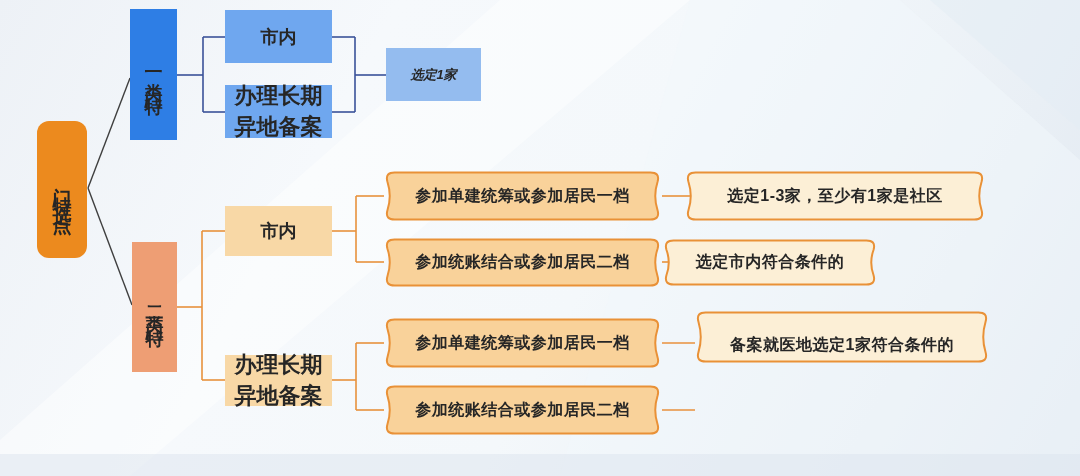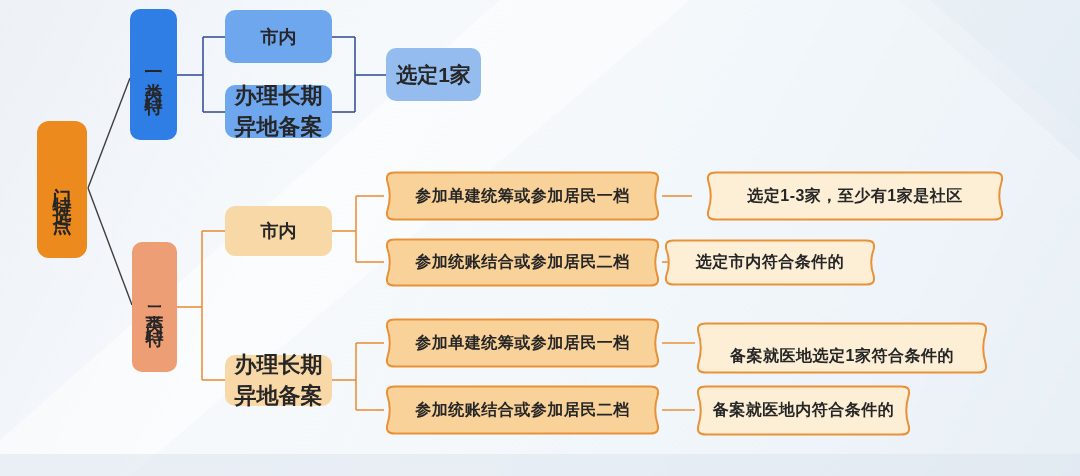--- a/index.html
+++ b/index.html
@@ -9,26 +9,26 @@
     overflow:hidden;
     font-family:"Liberation Sans","DejaVu Sans",sans-serif;
     background:linear-gradient(118deg,#edf1f6 0%,#f6f9fc 30%,#f4f8fb 55%,#e9eff5 82%,#dfe7f0 100%);
   }
   svg.bg-deco,svg.lines{position:absolute;left:0;top:0;}
   .node{
     position:absolute;box-sizing:border-box;
     display:flex;align-items:center;justify-content:center;
     color:#262626;font-weight:700;text-align:center;
   }
-  .rounded{border-radius:10px;}
+  .rounded{border-radius:0;}
   .root{background:#EC8A1E;border-radius:12px;font-size:19px;}
   .cat1{background:#2E7EE5;font-size:18px;}
   .cat2{background:#EE9E74;font-size:18px;}
   .blue-child{background:#6FA7EF;font-size:18px;}
-  .blue-result{background:#94BCEF;font-size:21px;}
+  .blue-result{background:#94BCEF;font-size:13px;font-style:italic;}
   .orange-child{background:#F8D8A6;font-size:18px;}
   .vert span{writing-mode:vertical-rl;text-orientation:upright;letter-spacing:7px;}
   .root.vert span{letter-spacing:9px;}
   .pre{white-space:pre-line;line-height:1.4;font-size:22px;}
   .plaque{font-size:16px;letter-spacing:0.5px;}
   .plaque svg{position:absolute;left:0;top:0;}
   .plaque span{position:relative;z-index:1;}
   .plaque-deep{--pf:#F9D29A;--ps:#E99137;}
   .plaque-light{--pf:#FCEFD6;--ps:#E99137;}
   .plaque path{fill:var(--pf);stroke:var(--ps);stroke-width:2;}
@@ -127,38 +127,32 @@
       </svg>
     <span>参加单建统筹或参加居民一档</span>
   </div>
   <div class="node plaque plaque-deep" style="left:383px;top:385px;width:279px;height:50px">
       <svg width="279" height="50">
         <path d="M 13 1.5 L 266 1.5 Q 277.5 0.8 274.5 11 Q 270 25 274.5 39 Q 277.5 49.2 266 48.5 L 13 48.5 Q 1.5 49.2 4.5 39 Q 9 25 4.5 11 Q 1.5 0.8 13 1.5 Z"></path>
       </svg>
     <span>参加统账结合或参加居民二档</span>
   </div>
 
-  <div class="node plaque plaque-light" style="left:704px;top:171px;width:302px;height:50px">
+  <div class="node plaque plaque-light" style="left:684px;top:171px;width:302px;height:50px">
       <svg width="302" height="50">
         <path d="M 13 1.5 L 289 1.5 Q 300.5 0.8 297.5 11 Q 293 25 297.5 39 Q 300.5 49.2 289 48.5 L 13 48.5 Q 1.5 49.2 4.5 39 Q 9 25 4.5 11 Q 1.5 0.8 13 1.5 Z"></path>
       </svg>
     <span>选定1-3家，至少有1家是社区</span>
   </div>
   <div class="node plaque plaque-light" style="left:662px;top:239px;width:216px;height:47px">
       <svg width="216" height="47">
         <path d="M 13 1.5 L 203 1.5 Q 214.5 0.8 211.5 11 Q 207 23.5 211.5 36 Q 214.5 46.2 203 45.5 L 13 45.5 Q 1.5 46.2 4.5 36 Q 9 23.5 4.5 11 Q 1.5 0.8 13 1.5 Z"></path>
       </svg>
     <span>选定市内符合条件的</span>
   </div>
-  <div class="node plaque plaque-light" style="left:694px;top:322px;width:296px;height:68px">
+  <div class="node plaque plaque-light" style="left:694px;top:311px;width:296px;height:68px">
       <svg width="296" height="52">
         <path d="M 13 1.5 L 283 1.5 Q 294.5 0.8 291.5 11 Q 287 26 291.5 41 Q 294.5 51.2 283 50.5 L 13 50.5 Q 1.5 51.2 4.5 41 Q 9 26 4.5 11 Q 1.5 0.8 13 1.5 Z"></path>
       </svg>
     <span>备案就医地选定1家符合条件的</span>
   </div>
-  <div class="node plaque plaque-light" style="left:694px;top:385px;width:219px;height:51px">
-      <svg width="219" height="51">
-        <path d="M 13 1.5 L 206 1.5 Q 217.5 0.8 214.5 11 Q 210 25.5 214.5 40 Q 217.5 50.2 206 49.5 L 13 49.5 Q 1.5 50.2 4.5 40 Q 9 25.5 4.5 11 Q 1.5 0.8 13 1.5 Z"></path>
-      </svg>
-    <span>备案就医地内符合条件的</span>
-  </div>
 
 </div>
 
 </body></html>

